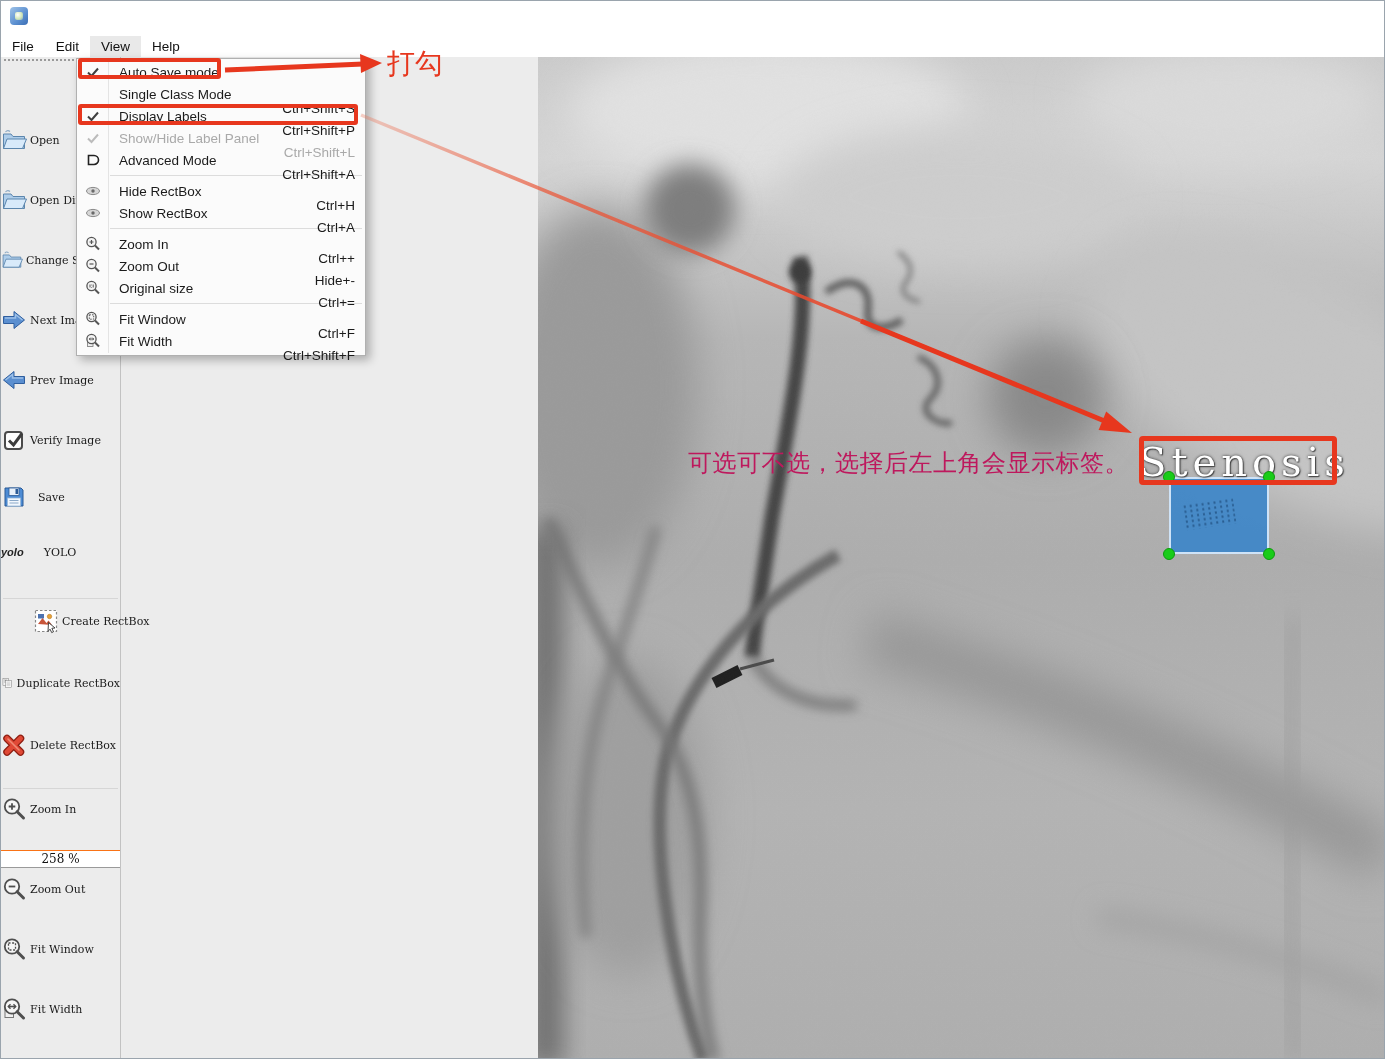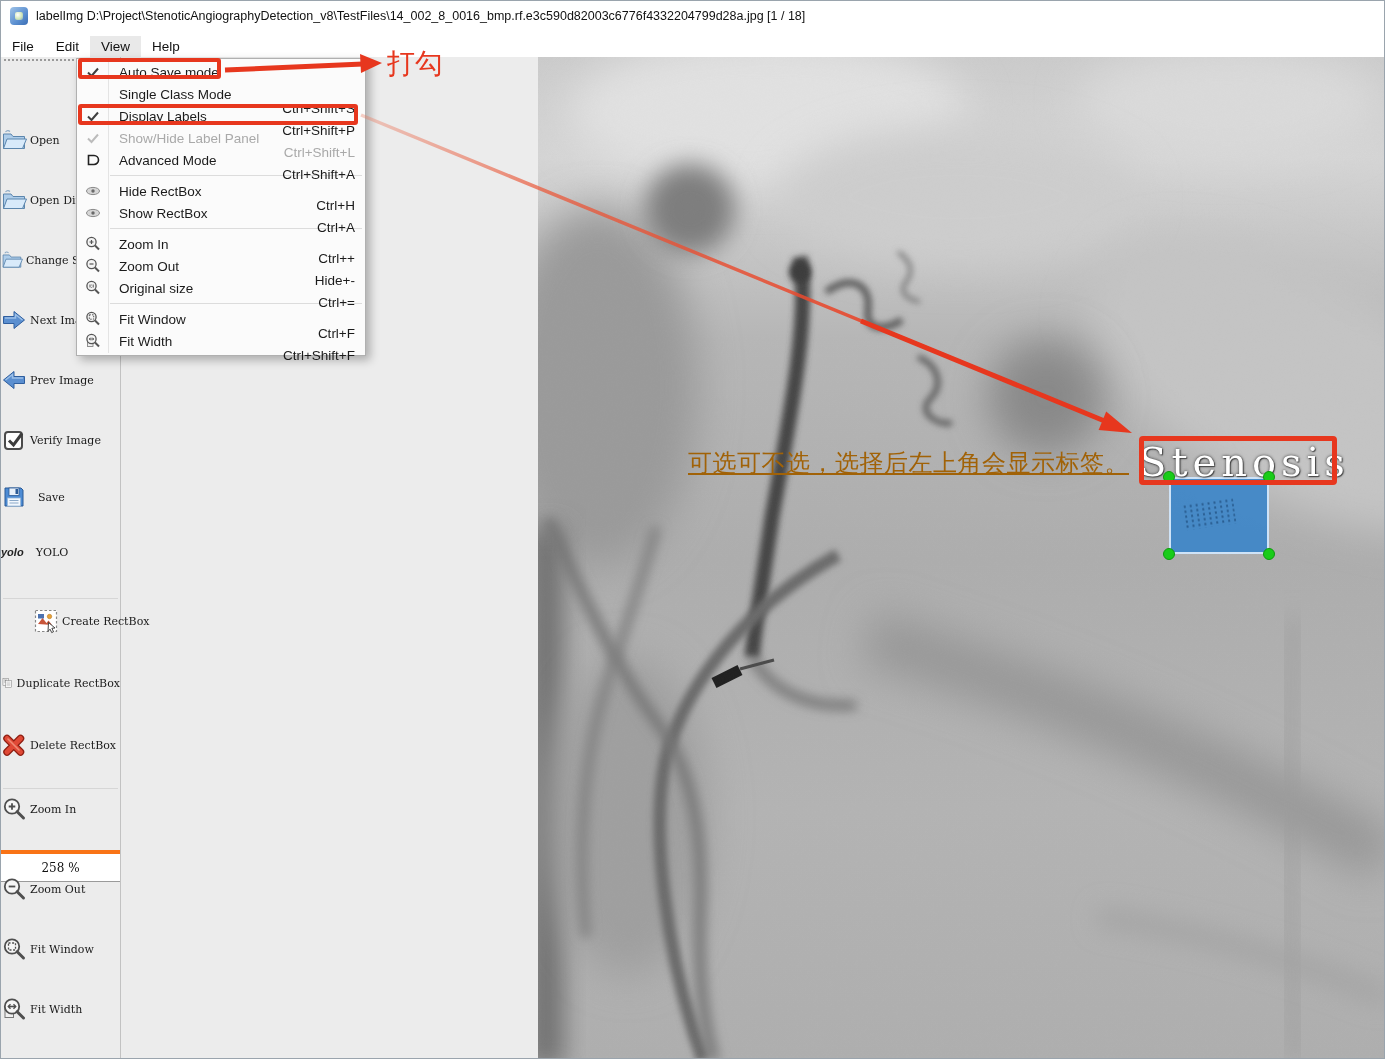--- a/index.html
+++ b/index.html
@@ -18,21 +18,21 @@
   .mb-item.active{background:#e9e9e9;}
   
   .toolbar{position:absolute;left:0;top:56px;width:120px;bottom:0;background:#ececec;border-right:1px solid #c2c2c2;z-index:5;box-sizing:border-box;}
   .thandle{position:absolute;left:2px;top:1px;width:114px;height:5px;
            background-image:radial-gradient(circle,#9a9a9a .9px,transparent 1.1px);background-size:4px 4px;}
   .titem{position:absolute;left:0;width:119px;display:flex;flex-direction:row;align-items:center;gap:3px;cursor:default;}
   .titem .tlabel{font-family:"DejaVu Serif",serif;font-size:11px;color:#1a1a1a;white-space:nowrap;}
   .ticon{width:26px;height:26px;display:block;}
   .yolo-ic{font:italic bold 11px "Liberation Sans",sans-serif;color:#222;height:22px;display:flex;align-items:center;}
   .tsep{position:absolute;left:2px;width:115px;height:1px;background:#d6d6d6;}
-  .zoomfield{position:absolute;left:0;top:793px;width:119px;height:32px;background:#fff;border-top:4px solid #f97316;border-bottom:1px solid #9a9a9a;
+  .zoomfield{position:absolute;left:0;top:793px;width:119px;height:18px;background:#fff;border-top:1px solid #f97316;border-bottom:1px solid #9a9a9a;
              display:flex;align-items:center;justify-content:center;font-family:"DejaVu Serif",serif;font-size:12px;color:#111;box-sizing:border-box;}
   
   .canvas{position:absolute;left:120px;top:56px;right:0;bottom:0;background:#ececec;}
   .xray{position:absolute;left:537px;top:56px;width:848px;height:1003px;z-index:8;}
   .xray svg{display:block;width:100%;height:100%;}
   
   .bluebox{position:absolute;left:1168px;top:476px;width:100px;height:77px;background:rgba(62,134,200,.93);
            border:2px solid #cfe3f7;box-sizing:border-box;z-index:10;}
   .speckle{position:absolute;left:12px;top:22px;width:52px;height:26px;opacity:.55;transform:rotate(-8deg);
            background-image:radial-gradient(circle,#123a66 1px,transparent 1.3px);background-size:6px 5px;}
@@ -49,31 +49,30 @@
   .mlabel{margin-left:11px;white-space:nowrap;}
   .msc{margin-left:auto;white-space:nowrap;margin-top:28px;}
   .mrow.dis{color:#a9a9a9;}
   .msep{height:1px;background:#dcdcdc;margin:4px 3px 4px 33px;}
   
   .redbox{position:absolute;border:4px solid #e7371e;border-radius:3px;z-index:30;pointer-events:none;box-sizing:border-box;}
   #rb-autosave{left:77px;top:57px;width:143px;height:21px;}
   #rb-display{left:77px;top:103px;width:280px;height:21px;}
   #rb-stenosis{left:1138px;top:435px;width:198px;height:49px;border-width:5px;border-radius:4px;z-index:14;}
   .tick-text{position:absolute;left:386px;top:44px;font-size:28px;font-weight:500;color:#e7371e;z-index:33;white-space:nowrap;}
-  .note-text{position:absolute;left:687px;top:446px;font-size:24px;font-weight:500;color:#a16207;letter-spacing:.5px;z-index:15;white-space:nowrap;text-decoration:underline;}
+  .note-text{position:absolute;left:687px;top:446px;font-size:24px;font-weight:500;color:#be185d;letter-spacing:.5px;z-index:15;white-space:nowrap;}
   .arrows{position:absolute;left:0;top:0;width:1385px;height:1059px;z-index:32;pointer-events:none;}
 </style>
 </head>
 <body>
 
 <div class="window">
 
   <div class="titlebar">
     <span class="appicon"></span>
-    <span class="titletext">labelImg D:\Project\StenoticAngiographyDetection_v8\TestFiles\14_002_8_0016_bmp.rf.e3c590d82003c6776f4332204799d28a.jpg [1 / 18]</span>
   </div>
 
   <div class="menubar">
     <span class="mb-item">File</span>
     <span class="mb-item">Edit</span>
     <span class="mb-item active">View</span>
     <span class="mb-item">Help</span>
   </div>
 
   <div class="canvas"></div>
@@ -203,21 +202,21 @@
       <svg class="ticon" viewBox="0 0 26 26">
         <path d="M4 4 h16 l2 2 v16 h-18 z" fill="#4c8bd4" stroke="#2b5a96"></path>
         <rect x="8" y="4" width="10" height="7.5" fill="#e8f1fb" stroke="#2b5a96" stroke-width=".8"></rect>
         <rect x="14.5" y="5" width="2.6" height="5" fill="#2b5a96"></rect>
         <rect x="6.5" y="14" width="13" height="8" fill="#f2f7fd" stroke="#9ab8d8" stroke-width=".8"></rect>
         <path d="M8.5 16.5 h9 M8.5 19 h9" stroke="#8aa8c8" stroke-width="1"></path>
         </svg>
       <span class="tlabel">Save</span>
     </div>
 
-    <div class="titem" style="top:484px;gap:12px;">
+    <div class="titem" style="top:484px;gap:20px;">
       <span class="yolo-ic">yolo</span>
       <span class="tlabel">YOLO</span>
     </div>
 
     <div class="tsep" style="top:541px;"></div>
 
     <div class="titem" style="top:551px;margin-left:32px;">
       <svg class="ticon" viewBox="0 0 26 26">
         <rect x="2.5" y="2.5" width="21" height="21" fill="#fff" stroke="#888" stroke-dasharray="2.5 2" stroke-width="1.2"></rect>
         <rect x="5" y="6" width="6" height="4.5" fill="#4c72b0"></rect>

